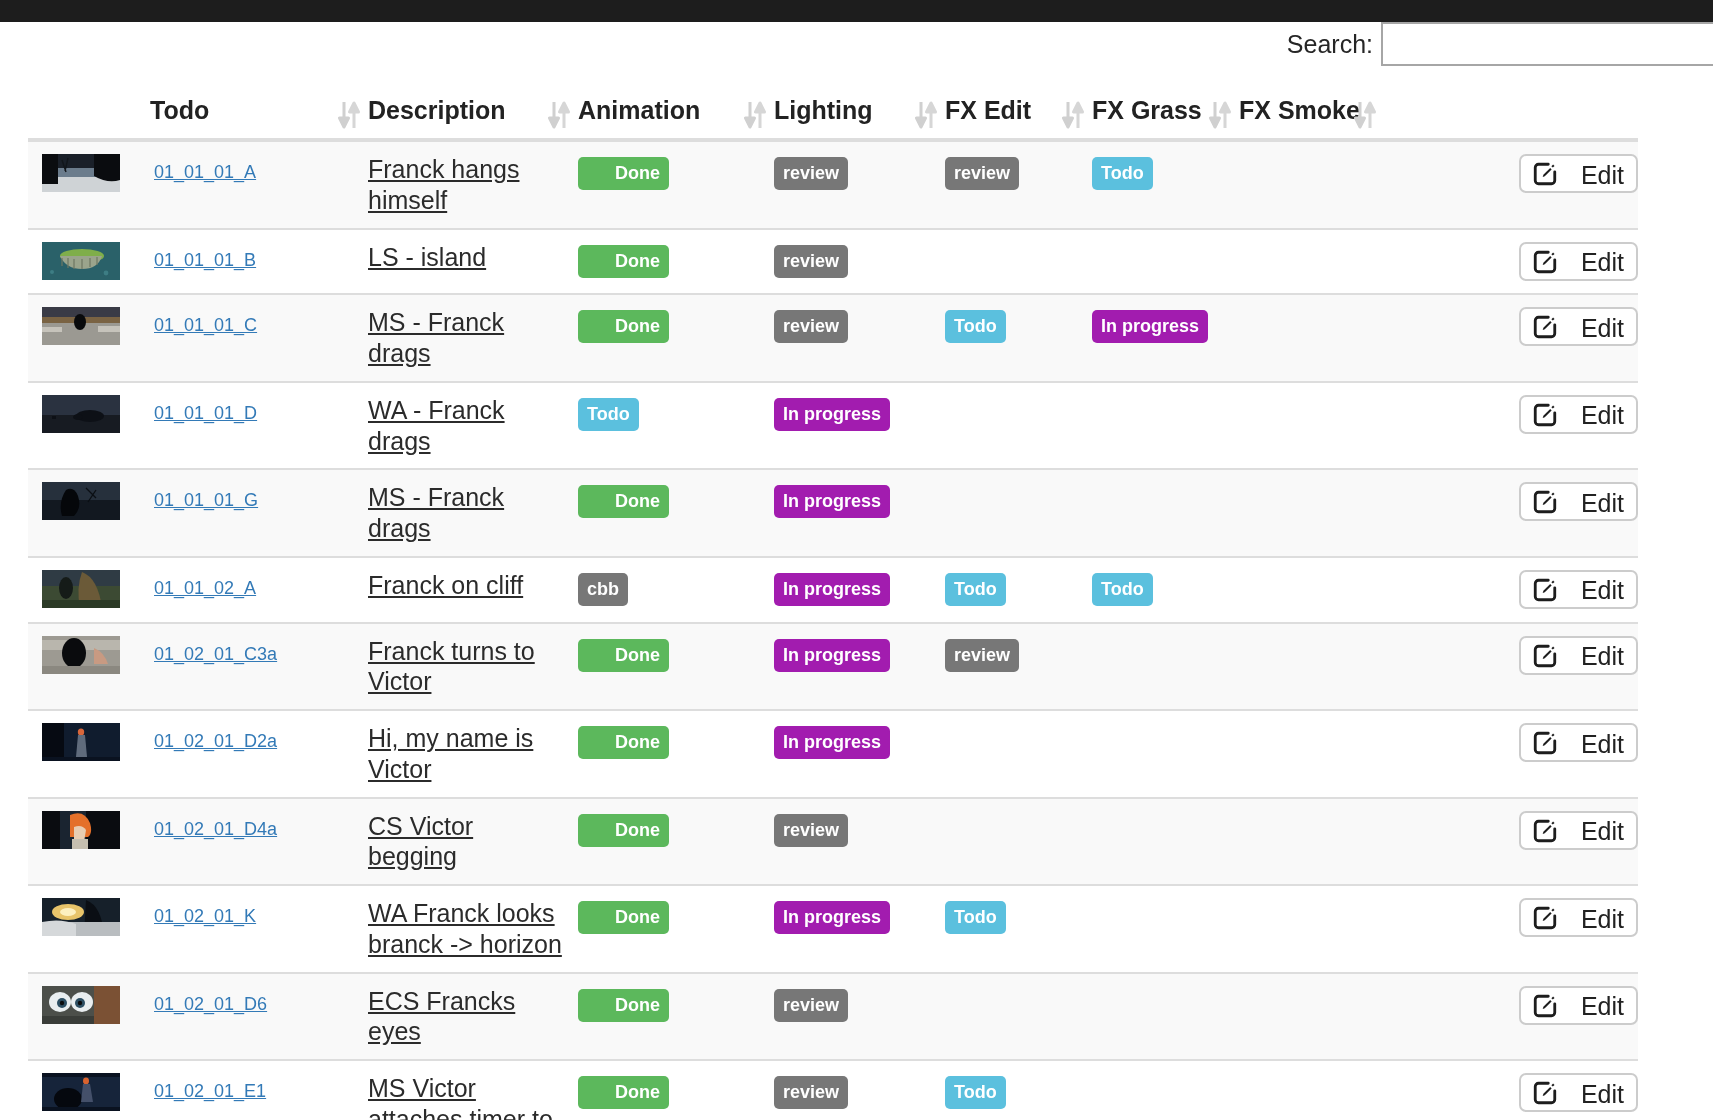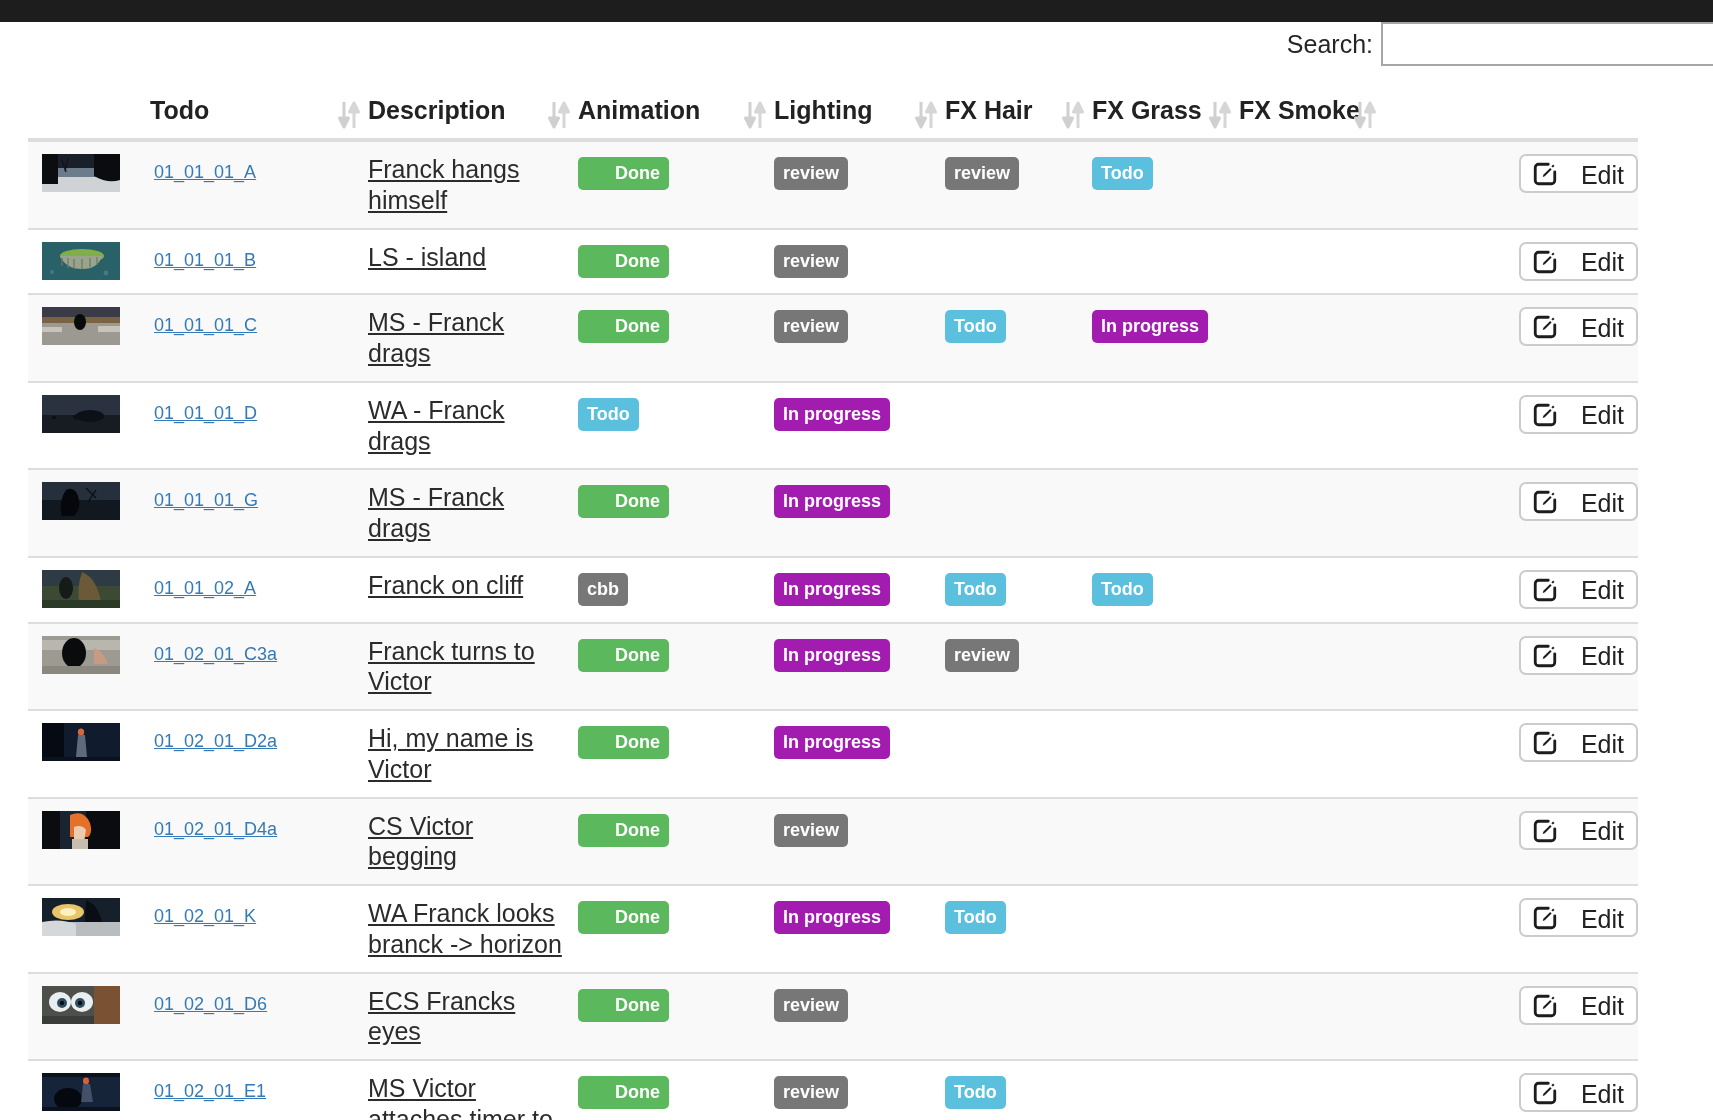--- a/index.html
+++ b/index.html
@@ -224,21 +224,21 @@
         <th>
           <span class="hdr-label">Lighting</span>
           <span class="sort-icon">
             <svg viewBox="0 0 22 34" width="22" height="34" aria-hidden="true">
               <path d="M6 4 L6 23 M6 29 L1.5 20 L10.5 20 Z" fill="#d0d0d0" stroke="#d0d0d0" stroke-width="3" stroke-linejoin="round"></path>
               <path d="M16 30 L16 11 M16 5 L11.5 14 L20.5 14 Z" fill="#d6d6d6" stroke="#d6d6d6" stroke-width="3" stroke-linejoin="round"></path>
             </svg>
           </span>
         </th>
         <th>
-          <span class="hdr-label">FX Hair</span>
+          <span class="hdr-label">FX Edit</span>
           <span class="sort-icon">
             <svg viewBox="0 0 22 34" width="22" height="34" aria-hidden="true">
               <path d="M6 4 L6 23 M6 29 L1.5 20 L10.5 20 Z" fill="#d0d0d0" stroke="#d0d0d0" stroke-width="3" stroke-linejoin="round"></path>
               <path d="M16 30 L16 11 M16 5 L11.5 14 L20.5 14 Z" fill="#d6d6d6" stroke="#d6d6d6" stroke-width="3" stroke-linejoin="round"></path>
             </svg>
           </span>
         </th>
         <th>
           <span class="hdr-label">FX Grass</span>
           <span class="sort-icon">

